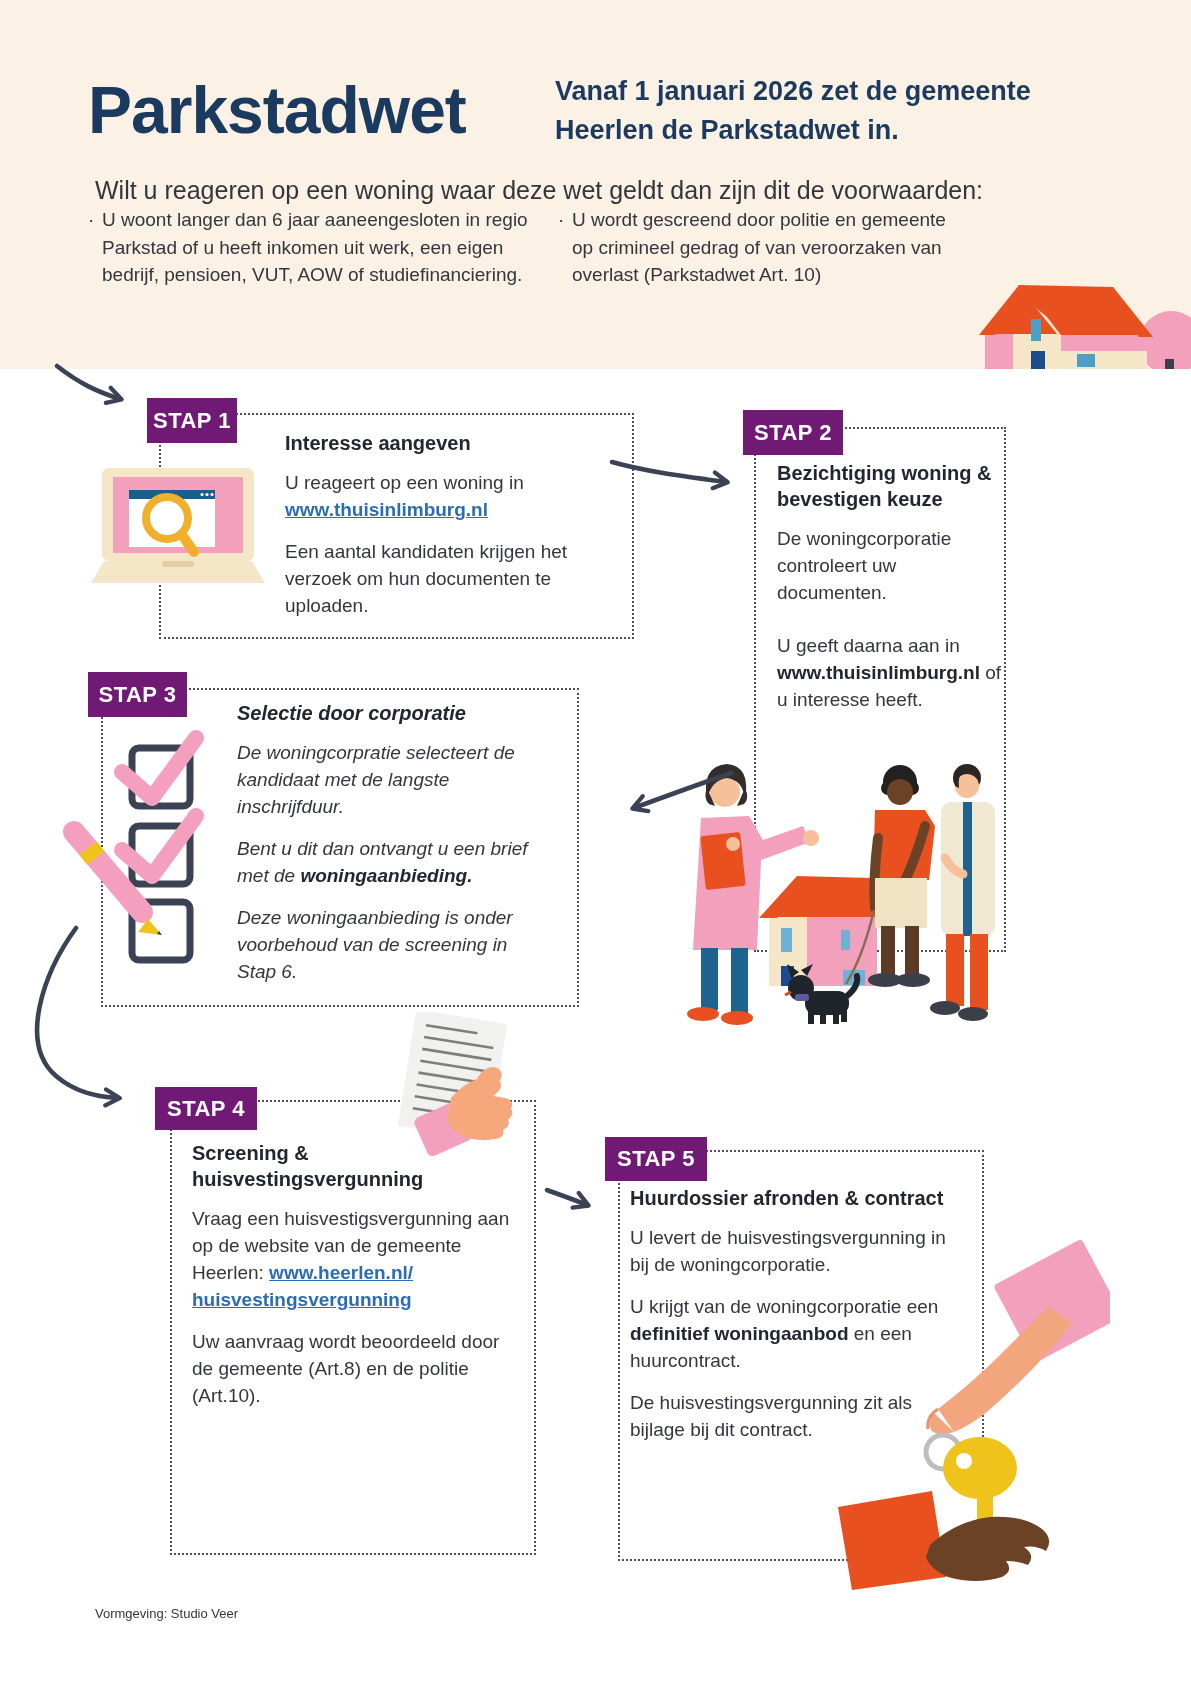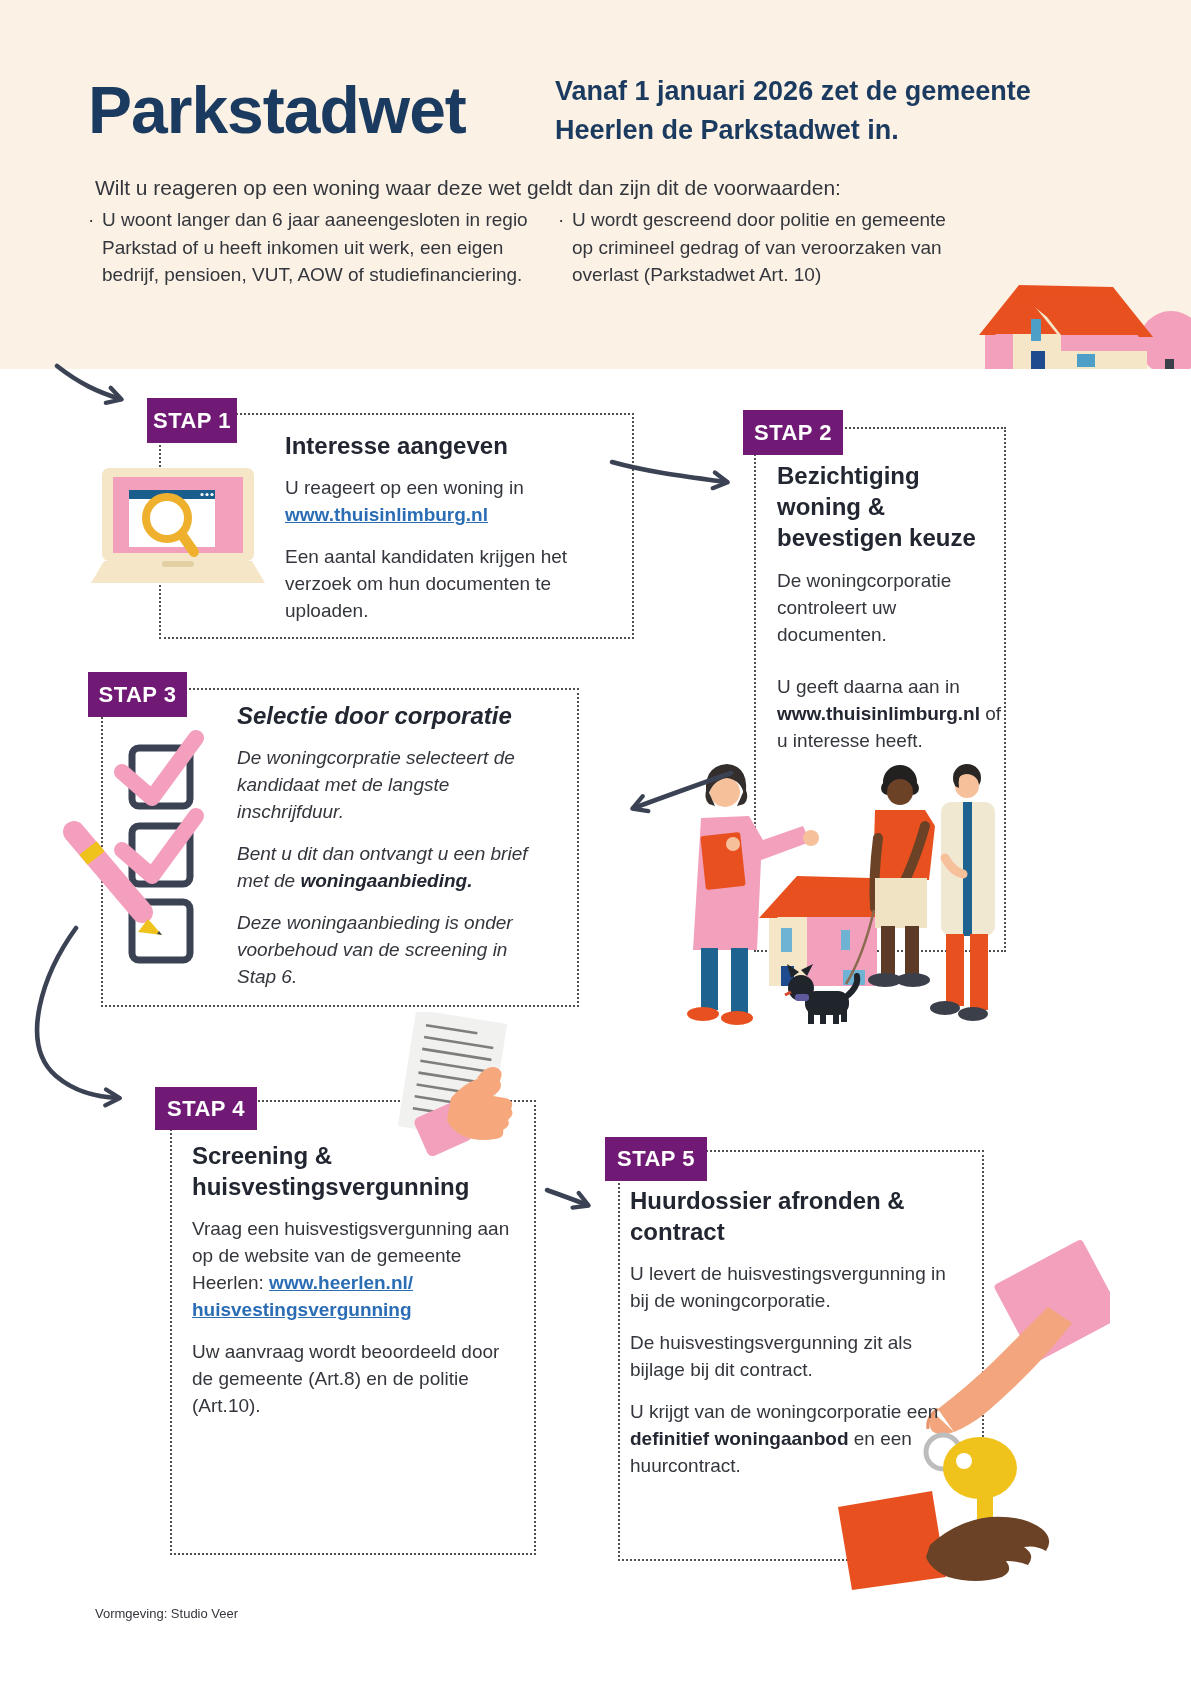--- a/index.html
+++ b/index.html
@@ -3,21 +3,21 @@
 <meta charset="utf-8">
 <style>
   html,body{margin:0;padding:0;background:#ffffff;}
   body{font-family:"Liberation Sans", sans-serif;-webkit-font-smoothing:antialiased;}
   #canvas{position:relative;width:1191px;height:1684px;background:#ffffff;overflow:hidden;}
 
   
   .header-band{position:absolute;left:0;top:0;width:1191px;height:369px;background:#FBF1E5;z-index:0;}
   .main-title{position:absolute;left:88px;top:72px;font-size:66px;font-weight:800;color:#1B3A5F;letter-spacing:-1px;z-index:2;}
   .subtitle{position:absolute;left:555px;top:72px;width:530px;font-size:27px;line-height:1.45;font-weight:700;color:#1B3A5F;z-index:2;}
-  .intro{position:absolute;left:95px;top:176px;width:900px;font-size:21px;color:#33363C;z-index:2;}
+  .intro{position:absolute;left:95px;top:176px;width:900px;font-size:25px;color:#33363C;z-index:2;}
   .bullet{position:absolute;font-size:19px;line-height:1.45;color:#33363C;z-index:2;padding-left:14px;}
   .bullet .dot{position:absolute;left:0;top:0;}
   .bullet-1{left:88px;top:206px;width:455px;}
   .bullet-2{left:558px;top:206px;width:400px;}
 
   
   .stepbox{position:absolute;border:2px dotted #4F4F4F;z-index:1;background:transparent;}
   .box-1{left:159px;top:413px;width:471px;height:222px;}
   .box-2{left:754px;top:427px;width:248px;height:521px;}
   .box-3{left:101px;top:688px;width:474px;height:315px;}
@@ -25,21 +25,21 @@
   .box-5{left:618px;top:1150px;width:362px;height:407px;}
 
   .badge{position:absolute;background:#701a75;color:#ffffff;font-weight:700;font-size:22px;letter-spacing:.5px;display:flex;align-items:center;justify-content:center;z-index:5;}
   .badge-1{left:147px;top:398px;width:90px;height:45px;}
   .badge-2{left:743px;top:410px;width:100px;height:45px;}
   .badge-3{left:88px;top:672px;width:99px;height:45px;}
   .badge-4{left:155px;top:1087px;width:102px;height:43px;}
   .badge-5{left:605px;top:1137px;width:102px;height:44px;}
 
   .steptext{position:absolute;z-index:5;color:#33363C;font-size:19px;line-height:1.42;}
-  .steptext h3{margin:0 0 14px 0;font-size:24px;line-height:1.3;font-weight:700;color:#222630;}
+  .steptext h3{margin:0 0 14px 0;font-size:20px;line-height:1.3;font-weight:700;color:#222630;}
   .steptext p{margin:0 0 15px 0;}
   .steptext b{color:#222630;}
   a.weblink{color:#2A6DB5;font-weight:700;text-decoration:underline;cursor:pointer;}
 
   .text-1{left:285px;top:430px;width:318px;}
   .text-2{left:777px;top:460px;width:226px;}
   .text-2 .gap{margin-top:26px;}
   .text-3{left:237px;top:700px;width:312px;font-style:italic;}
   .text-4{left:192px;top:1140px;width:330px;}
   .text-5{left:630px;top:1185px;width:330px;}
@@ -236,22 +236,22 @@
       <path d="M 58,86 Q 70,72 86,66 Q 100,60 106,68 Q 112,76 100,84 L 112,86 Q 122,88 118,97 Q 122,102 115,108 Q 118,114 110,118 Q 112,126 102,127 Q 84,130 70,124 Q 58,118 54,108 Z" fill="#F6A77C"></path>
       <path d="M 84,66 Q 94,52 104,56 Q 112,60 106,70" fill="#F6A77C"></path>
     </g>
   </svg>
 
   <div class="stepbox box-5"></div>
   <div class="badge badge-5">STAP 5</div>
   <div class="steptext text-5">
     <h3>Huurdossier afronden &amp; contract</h3>
     <p>U levert de huisvestingsvergunning in bij de woningcorporatie.</p>
+    <p><span>U krijgt van de woningcorporatie een </span><b>definitief woningaanbod</b><span> en een huurcontract.</span></p>
     <p>De huisvestingsvergunning zit als bijlage bij dit contract.</p>
-    <p><span>U krijgt van de woningcorporatie een </span><b>definitief woningaanbod</b><span> en een huurcontract.</span></p>
   </div>
 
   <svg class="illo" style="left:780px;top:1165px;" width="330" height="425" viewBox="0 0 330 425">
     <g>
       <rect x="228" y="92" width="100" height="88" rx="4" fill="#F2A0BC" transform="rotate(-28 278 136)"></rect>
       <path d="M 292,158 C 266,192 238,220 208,246 C 196,256 184,263 174,267 L 158,244 C 176,230 198,212 222,188 C 244,166 258,152 268,142 Z" fill="#F3A67D"></path>
       <path d="M 174,267 Q 160,272 152,266 Q 146,258 154,248 Z" fill="#F3A67D"></path>
       <path d="M 158,244 Q 146,252 148,264" stroke="#E8946B" stroke-width="3" fill="none"></path>
     </g>
     <g>

